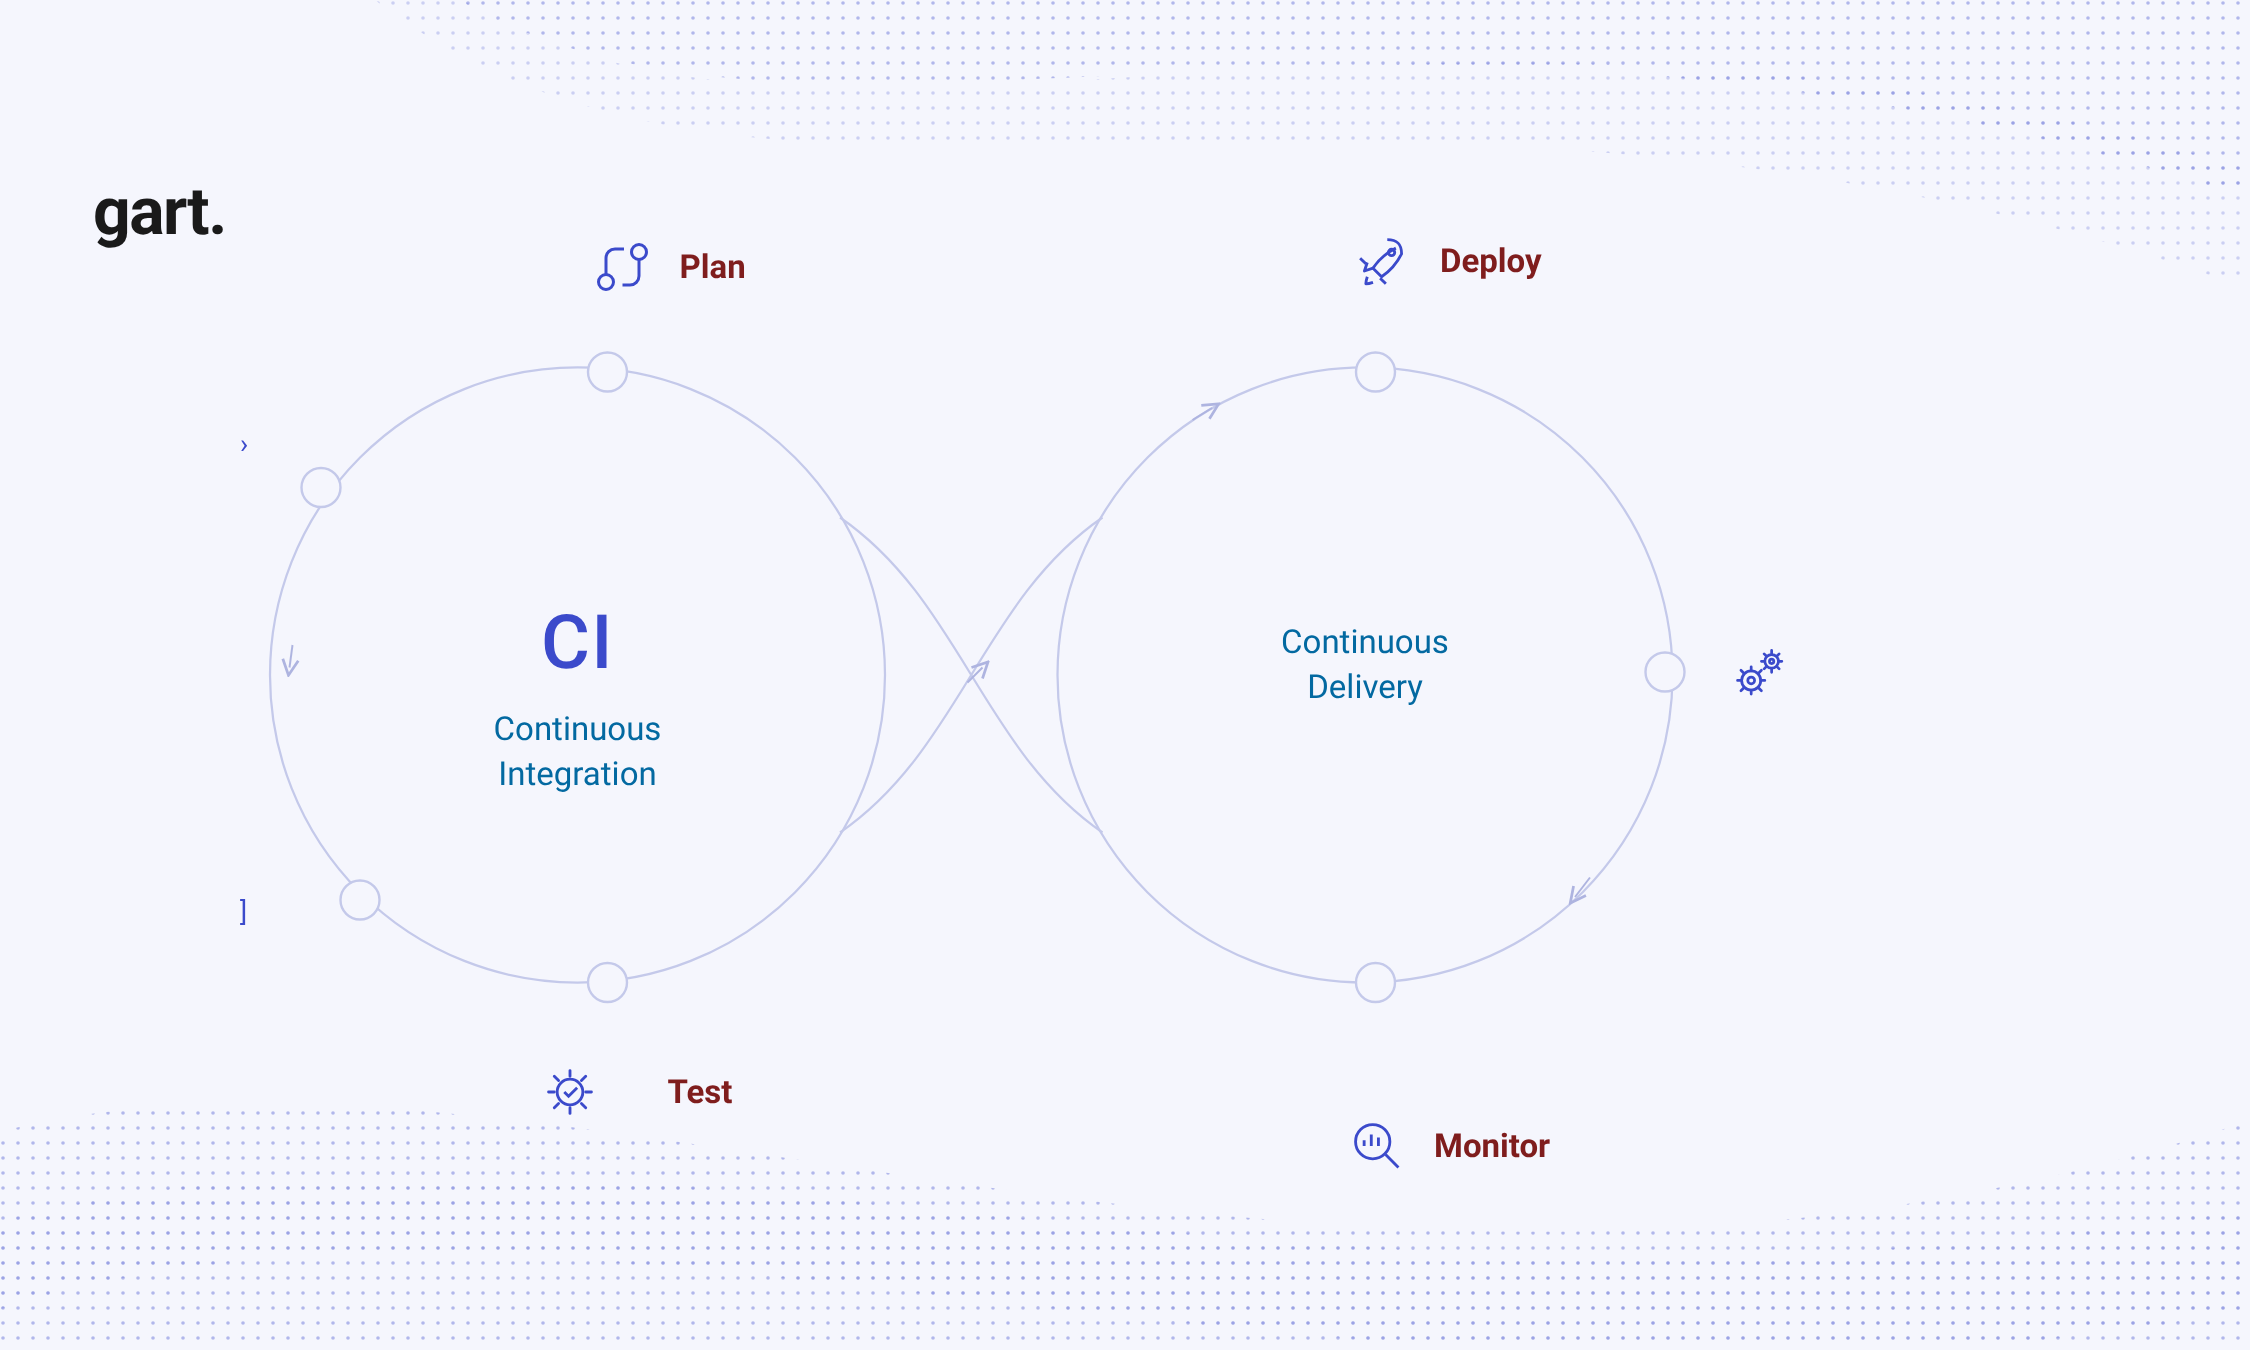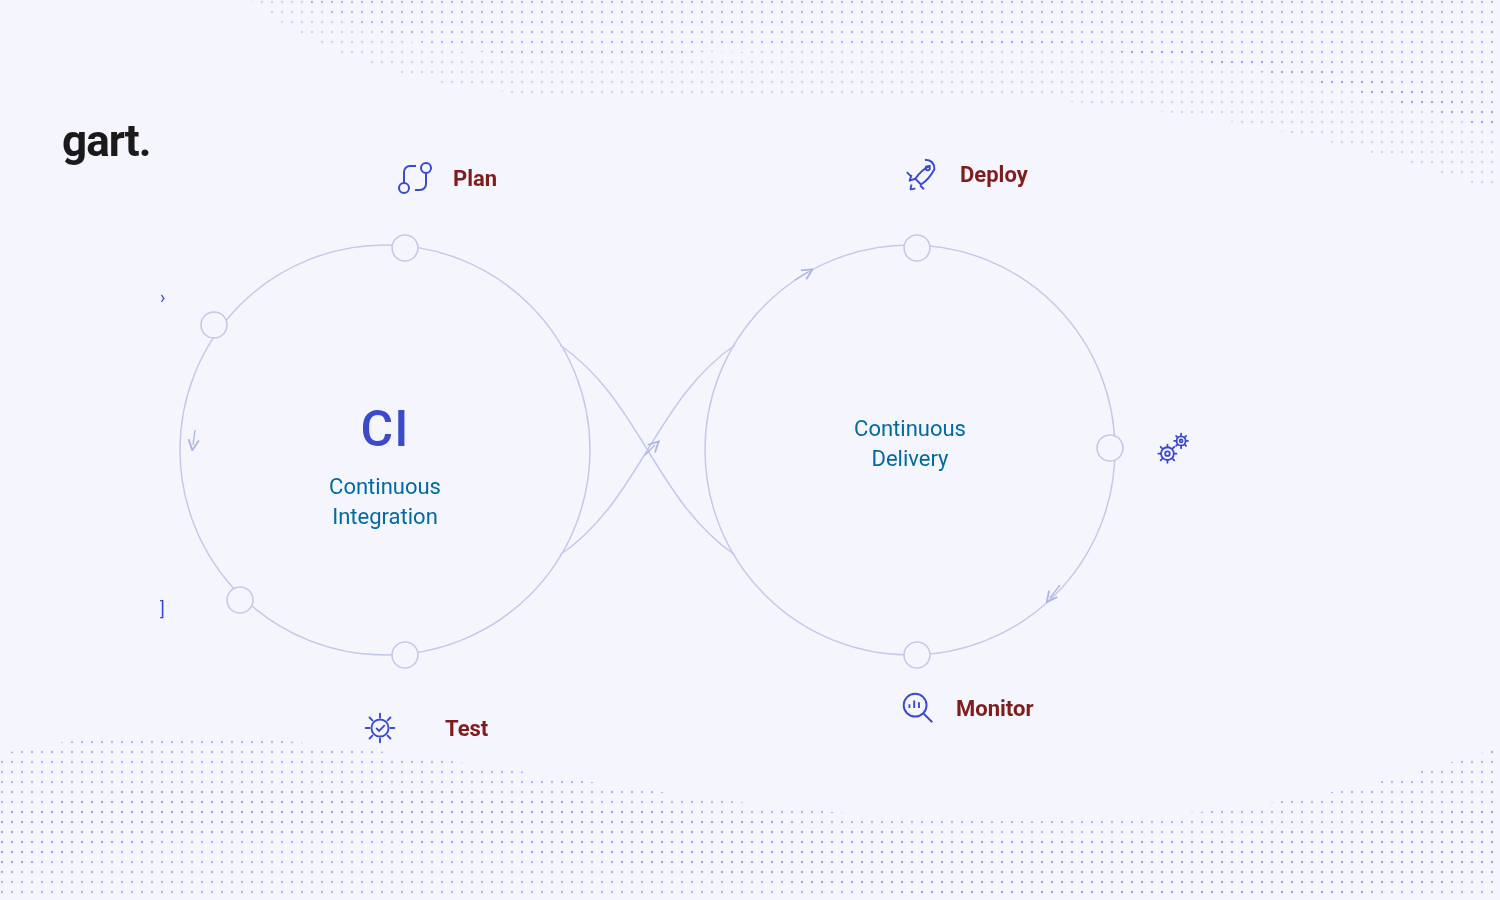--- a/index.html
+++ b/index.html
@@ -112,21 +112,21 @@
       <circle cx="21" cy="21" r="9"></circle>
       <path d="M17 21 l3 3 6-6"></path>
       <g stroke-linecap="round">
         <path d="M21 6 v4 M21 32 v4 M6 21 h4 M32 21 h4 M10 10 l3 3 M29 29 l3 3 M32 10 l-3 3 M10 32 l3-3"></path>
       </g>
     </svg>
   </span>
   <span class="lbl">Test</span>
 </div>
 
-<div class="stage" style="left:898px;top:688px;">
+<div class="stage" style="left:898px;top:744px;">
   <span class="ico">
     <svg width="42" height="42" viewBox="0 0 42 42" fill="none" stroke="#3b4acb" stroke-width="2">
       <circle cx="18" cy="18" r="12"></circle>
       <path d="M27 27 l9 9"></path>
       <path d="M12 21 v-4 M17 21 v-8 M22 21 v-6"></path>
     </svg>
   </span>
   <span class="lbl">Monitor</span>
 </div>
 

